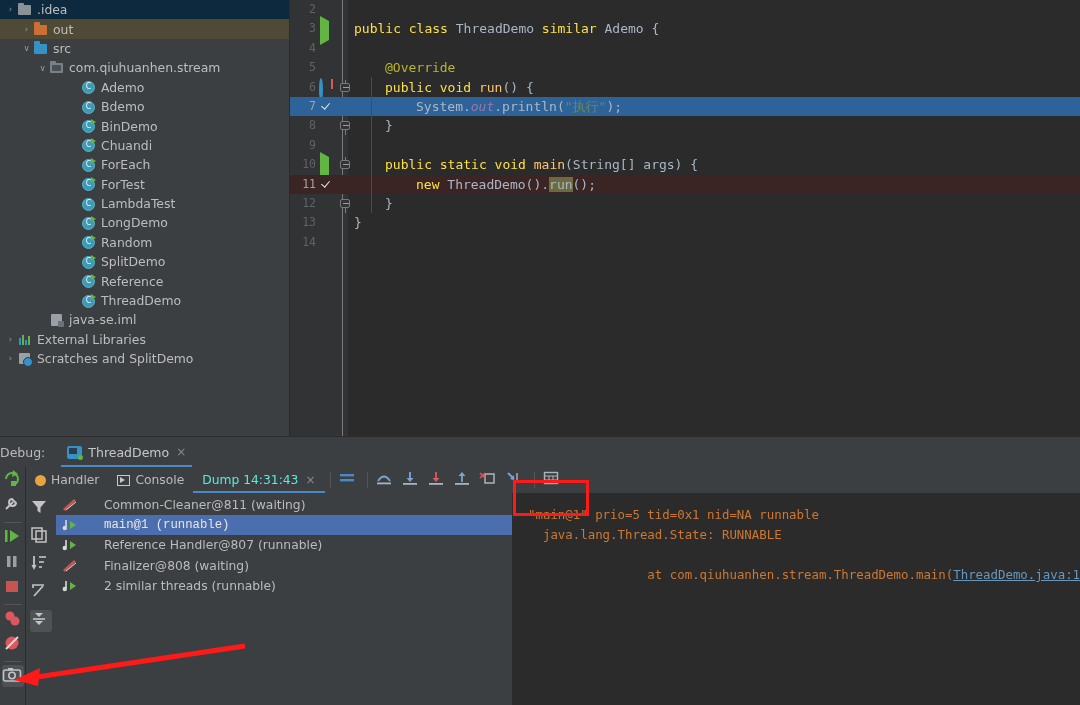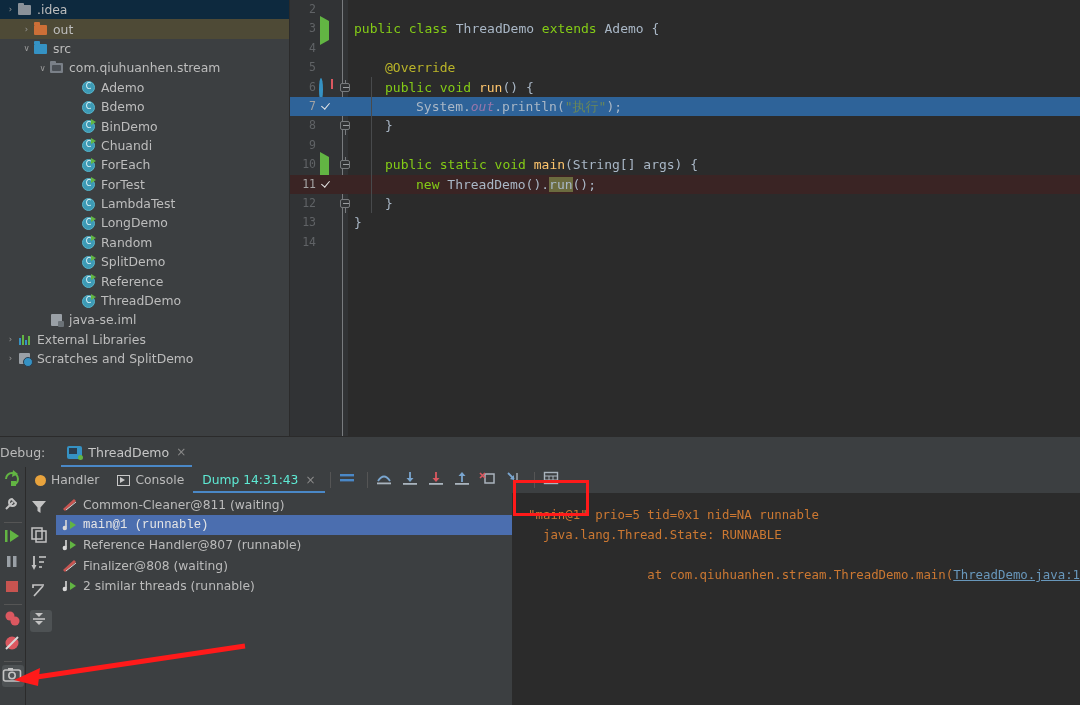--- a/index.html
+++ b/index.html
@@ -83,21 +83,21 @@
     color: #606366; line-height: 19.4px;
   }
   .lnum.active { color: #a4a3a3; }
   .gut-ico { position: absolute; left: 28px; top: 2px; width: 15px; height: 15px; }
   .fold-ico { position: absolute; left: 47px; top: 0; width: 13px; height: 19.4px; }
   .code-txt {
     position: absolute; left: 64px; top: 0; line-height: 19.4px;
     font-family: "DejaVu Sans Mono", monospace; font-size: 13px;
     color: #a9b7c6;
   }
-  .kw { color: #84cc16; }
+  .kw { color: #fde047; }
   .str { color: #6a8759; }
   .fn { color: #ffc66d; }
   .anno { color: #bbb529; margin-top: 22px; }
   .fld-it { color: #9876aa; font-style: italic; }
   .id { color: #a9b7c6; }
   .hl-word { background: #6b6b3f; }
   .vert-guide {
     position: absolute; left: 81px; top: 0; width: 1px; height: 100%;
     background: #484a4c;
   }
@@ -159,21 +159,21 @@
     background: #3c3f41;
   }
   .th-tools {
     position: absolute; left: 0; top: 0; width: 30px; height: 210px;
     display: flex; flex-direction: column; align-items: center; padding-top: 3px;
   }
   .tt-btn { width: 22px; height: 22px; margin-bottom: 6px; position: relative; }
   .th-rows { position: absolute; left: 30px; top: 0; right: 0; }
   .th-row {
     display: flex; align-items: center; height: 20.2px; padding-left: 6px;
-    font-size: 12.3px; color: #bbbbbb; white-space: nowrap;
+    font-size: 12.3px; color: #bbbbbb; white-space: nowrap; gap: 21px;
   }
   .th-row.sel { background: #4b6eaf; color: #e5e5e5; font-family: Liberation Mono, monospace; }
   .th-ico { width: 16px; flex:0 0 16px; height: 14px; position: relative; margin-right: 5px; }
 
   #dumpview {
     position: absolute; left: 513px; top: 56px; width: 567px; height: 212px;
     background: #2b2b2b; border-left: 1px solid #2b2b2b;
   }
   .dump-line {
     font-family: "DejaVu Sans Mono", monospace; font-size: 12.4px;
@@ -333,21 +333,21 @@
         </span>
         <span class="lbl">Scratches and SplitDemo</span>
       </div>
     </div>
 
   <div id="editor">
     <div class="gutter-col"></div>
     <div class="fline"></div>
     <div id="ed-lines">
         <div class="ed-line"><span class="lnum">2</span><span class="code-txt" style="padding-left: 0px;"></span></div>
-        <div class="ed-line"><span class="lnum">3</span><span class="gut-ico"><span class="play"></span></span><span class="code-txt" style="padding-left: 0px;"><span class="kw">public </span><span class="kw">class </span><span class="id">ThreadDemo </span><span class="kw">extends </span><span class="id">Ademo {</span></span></div>
+        <div class="ed-line"><span class="lnum">3</span><span class="gut-ico"><span class="play"></span></span><span class="code-txt" style="padding-left: 0px;"><span class="kw">public </span><span class="kw">class </span><span class="id">ThreadDemo </span><span class="kw">similar </span><span class="id">Ademo {</span></span></div>
         <div class="ed-line"><span class="lnum">4</span><span class="code-txt" style="padding-left: 0px;"></span></div>
         <div class="ed-line"><span class="lnum">5</span><span class="code-txt" style="padding-left: 31px;"><span class="anno">@Override</span></span></div>
         <div class="ed-line"><span class="lnum">6</span><span class="gut-ico"><span class="ovr"></span></span><span class="fold-ico"><span class="fmark down"><i></i></span></span><span class="code-txt" style="padding-left: 31px;"><span class="kw">public </span><span class="kw">void </span><span class="fn">run</span><span class="id">() {</span></span></div>
         <div class="ed-line hl-sel"><span class="lnum active">7</span><span class="gut-ico"><span class="bp"></span></span><span class="code-txt" style="padding-left: 62px;"><span class="id">System</span><span class="id">.</span><span class="fld-it">out</span><span class="id">.println(</span><span class="str">"执行"</span><span class="id">);</span></span></div>
         <div class="ed-line"><span class="lnum">8</span><span class="fold-ico"><span class="fmark up"><i></i></span></span><span class="code-txt" style="padding-left: 31px;"><span class="id">}</span></span></div>
         <div class="ed-line"><span class="lnum">9</span><span class="code-txt" style="padding-left: 0px;"></span></div>
         <div class="ed-line"><span class="lnum">10</span><span class="gut-ico"><span class="play"></span></span><span class="fold-ico"><span class="fmark down"><i></i></span></span><span class="code-txt" style="padding-left: 31px;"><span class="kw">public </span><span class="kw">static </span><span class="kw">void </span><span class="fn">main</span><span class="id">(String[] args) {</span></span></div>
         <div class="ed-line hl-bp"><span class="lnum active">11</span><span class="gut-ico"><span class="bp"></span></span><span class="code-txt" style="padding-left: 62px;"><span class="kw">new </span><span class="id">ThreadDemo().</span><span class="hl-word">run</span><span class="id">();</span></span></div>
         <div class="ed-line"><span class="lnum">12</span><span class="fold-ico"><span class="fmark up"><i></i></span></span><span class="code-txt" style="padding-left: 31px;"><span class="id">}</span></span></div>
         <div class="ed-line"><span class="lnum">13</span><span class="code-txt" style="padding-left: 0px;"><span class="id">}</span></span></div>

